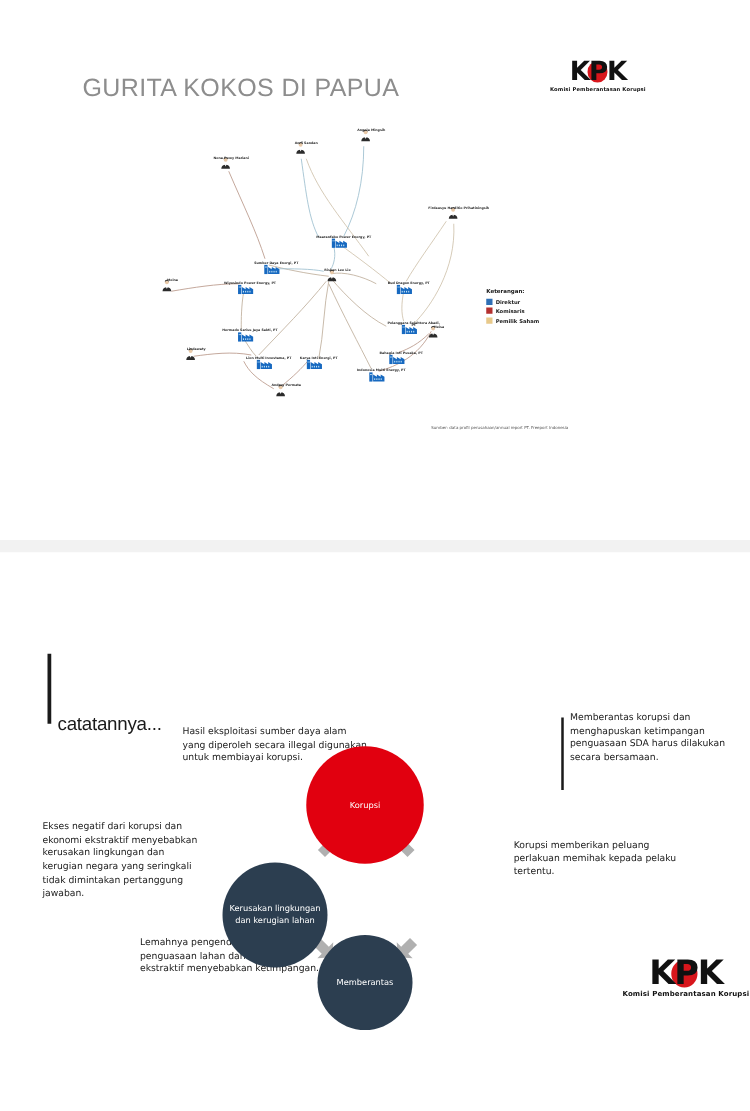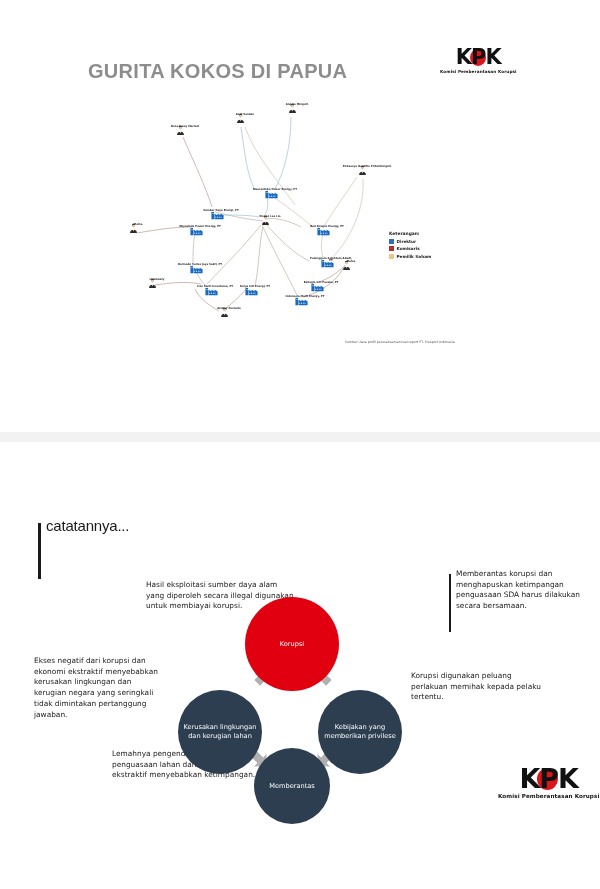--- a/index.html
+++ b/index.html
@@ -10,22 +10,22 @@
     overflow:hidden;
     position:relative;
   }
   
   .slide{position:absolute;left:0;width:600px;background:#ffffff;overflow:hidden;}
   .gap{position:absolute;left:0;width:600px;background:#f2f2f2;}
 
   
   #slide1{top:0;height:432px;}
   .s1-title{
-    position:absolute;left:88px;top:60px;
-    font-size:20px;font-weight:bold;letter-spacing:.3px;
+    position:absolute;left:66px;top:60px;
+    font-size:20px;font-weight:normal;letter-spacing:.3px;
     color:#8d8d8d;white-space:nowrap;
   }
   
   .kpk{position:absolute;text-align:center;line-height:1;}
   .kpk .mark{position:relative;display:inline-block;}
   .kpk .mark .letters{
     position:relative;z-index:2;font-weight:bold;color:#111;
     letter-spacing:-1px;font-family:"DejaVu Sans", sans-serif;
   }
   .kpk .mark .blob{
@@ -70,21 +70,21 @@
     position:absolute;left:345px;top:340px;
     font-size:3.2px;color:#555;white-space:nowrap;
     font-family:"DejaVu Sans", sans-serif;
   }
 
   
   #gap1{top:432px;height:10px;}
   #slide2{top:442px;height:447px;}
   .s2-bar{position:absolute;left:38px;top:523px;width:2.5px;height:56px;background:#1a1a1a;}
   .s2-heading{
-    position:absolute;left:46px;top:517px;
+    position:absolute;left:46px;top:571px;
     font-size:15px;color:#1a1a1a;letter-spacing:-.2px;
   }
   .note{
     position:absolute;font-size:7.4px;line-height:1.45;color:#1a1a1a;
     font-family:"DejaVu Sans", sans-serif;
   }
   #note-tl{left:146px;top:580px;width:150px;}
   #note-tr{left:456px;top:569px;width:128px;}
   #note-ml{left:34px;top:656px;width:132px;}
   #note-mr{left:411px;top:671px;width:136px;}
@@ -345,21 +345,21 @@
 
 <div class="slide" id="slide2"></div>
 
 <div class="s2-bar"></div>
 <div class="s2-heading">catatannya...</div>
 
 <div class="note" id="note-tl">Hasil eksploitasi sumber daya alam yang diperoleh secara illegal digunakan untuk membiayai korupsi.</div>
 <div class="vline" id="vline-tr"></div>
 <div class="note" id="note-tr">Memberantas korupsi dan menghapuskan ketimpangan penguasaan SDA harus dilakukan secara bersamaan.</div>
 <div class="note" id="note-ml">Ekses negatif dari korupsi dan ekonomi ekstraktif menyebabkan kerusakan lingkungan dan kerugian negara yang seringkali tidak dimintakan pertanggung jawaban.</div>
-<div class="note" id="note-mr">Korupsi digunakan peluang perlakuan memihak kepada pelaku tertentu.</div>
+<div class="note" id="note-mr">Korupsi memberikan peluang perlakuan memihak kepada pelaku tertentu.</div>
 <div class="note" id="note-bl">Lemahnya pengendalian terhadap penguasaan lahan dan ekonomi ekstraktif menyebabkan ketimpangan.</div>
 
 <div id="cycle">
   <svg width="232" height="226">
     <g id="arrow-layer">
         <g transform="translate(84,84) rotate(-45)">
           <path d="M-4 -4 L6 -4 L6 -9 L14 0 L6 9 L6 4 L-4 4 Z" fill="#b0b0b0"></path>
         </g>
         <g transform="translate(150,84) rotate(-135)">
           <path d="M-4 -4 L6 -4 L6 -9 L14 0 L6 9 L6 4 L-4 4 Z" fill="#b0b0b0"></path>
@@ -368,23 +368,20 @@
           <path d="M-4 -4 L6 -4 L6 -9 L14 0 L6 9 L6 4 L-4 4 Z" fill="#b0b0b0"></path>
         </g>
         <g transform="translate(80,160) rotate(45)">
           <path d="M-4 -4 L6 -4 L6 -9 L14 0 L6 9 L6 4 L-4 4 Z" fill="#b0b0b0"></path>
         </g>
       </g>
   </svg>
 <div class="circ" style="left: 69px; top: 1px; height: 94px; width: 94px; background: rgb(225, 0, 15);">
       <span>Korupsi</span>
     </div>
-    <div class="circ" style="left: 142px; top: 94px; height: 84px; width: 84px; background: rgb(44, 62, 80);">
-      <span>Kebijakan yang memberikan privilese</span>
-    </div>
     <div class="circ" style="left: 78px; top: 152px; height: 76px; width: 76px; background: rgb(44, 62, 80);">
       <span>Memberantas</span>
     </div>
     <div class="circ" style="left: 2px; top: 94px; height: 84px; width: 84px; background: rgb(44, 62, 80);">
       <span>Kerusakan lingkungan dan kerugian lahan</span>
     </div>
   </div>
 
 <div class="kpk" id="kpk-bottom">
   <span class="mark">

